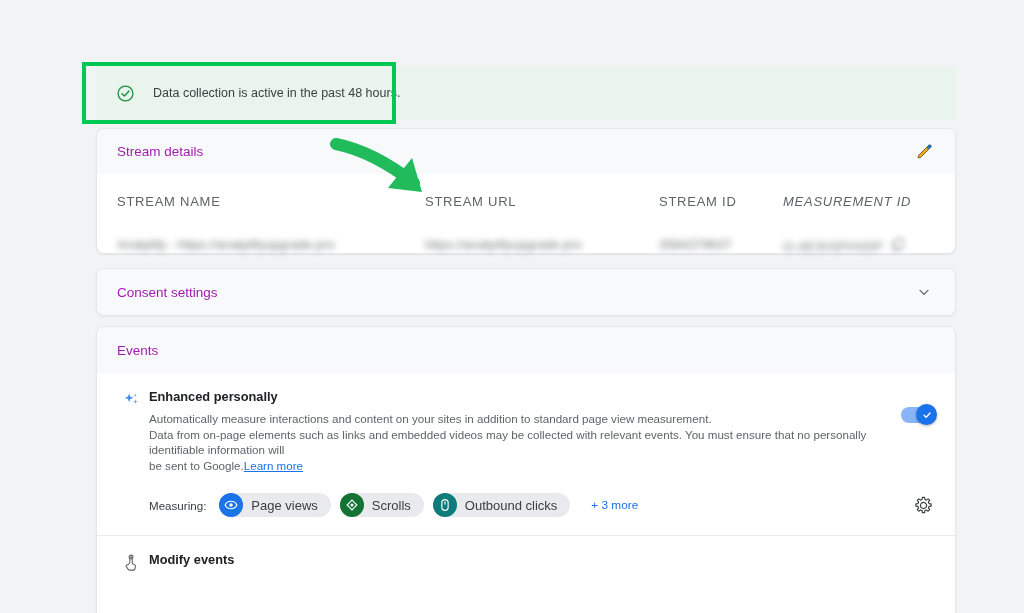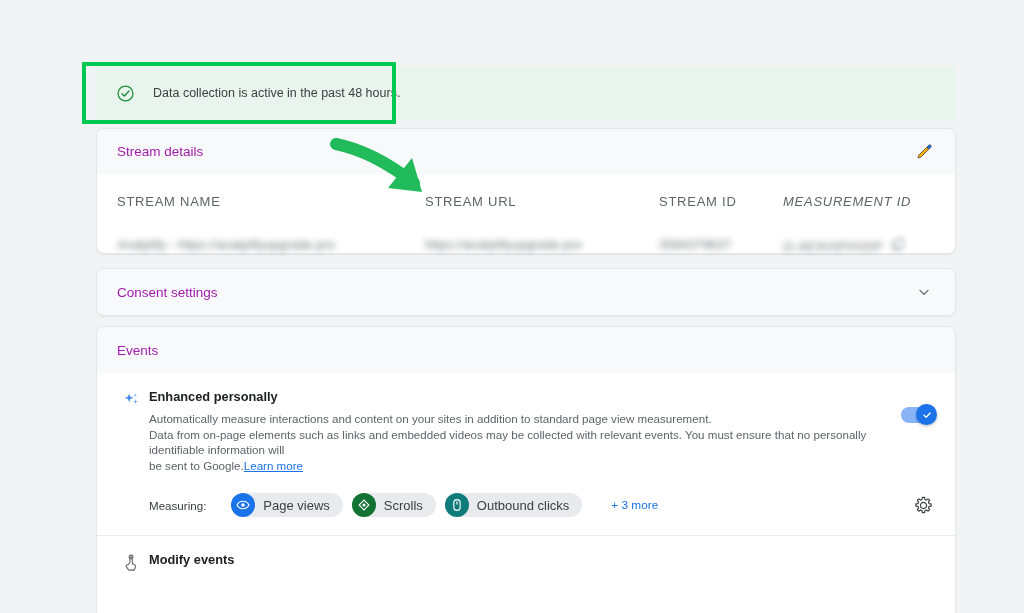--- a/index.html
+++ b/index.html
@@ -94,31 +94,31 @@
     width: 34px; height: 16px; border-radius: 8px; background: #8ab4f8;
     position: relative; cursor: pointer; margin-top: 18px;
   }
   .toggle .knob {
     position: absolute; right: -2px; top: -3px; width: 21px; height: 21px; border-radius: 50%;
     background: #1a73e8; display: flex; align-items: center; justify-content: center;
     box-shadow: 0 1px 3px rgba(0,0,0,.3);
   }
 
   .measuring-row { display: flex; align-items: center; gap: 9px; margin-top: 20px; }
-  .measuring-label { font-size: 11.6px; color: #3c4043; margin-right: 16px; }
+  .measuring-label { font-size: 11.6px; color: #3c4043; margin-right: 4px; }
   .chip {
     display: inline-flex; align-items: center; gap: 8px; height: 24px;
     background: #e8eaed; border-radius: 12px; padding-right: 13px; cursor: pointer;
   }
   .chip .cico {
     width: 24px; height: 24px; border-radius: 50%; flex: 0 0 24px;
     display: flex; align-items: center; justify-content: center;
   }
   .chip span.clabel { font-size: 13px; color: #3c4043; }
-  .more-link { font-size: 11.8px; color: #1a73e8; cursor: pointer; margin-left: 20px; }
+  .more-link { font-size: 11.8px; color: #1a73e8; cursor: pointer; margin-left: 12px; }
 
   .gear-btn { position: absolute; right: 22px; bottom: 16px; cursor: pointer; }
 
   
   .watermark { position: absolute; right: 18px; bottom: 10px; text-align: center; z-index: 5; pointer-events: none; }
   .wm1 { font-size: 21px; color: #b4b4b4; line-height: 26px; }
   .wm2 { font-size: 13px; color: #b4b4b4; line-height: 20px; }
 
   
   .green-arrow { position: absolute; left: 330px; top: 136px; z-index: 7; pointer-events: none; }

